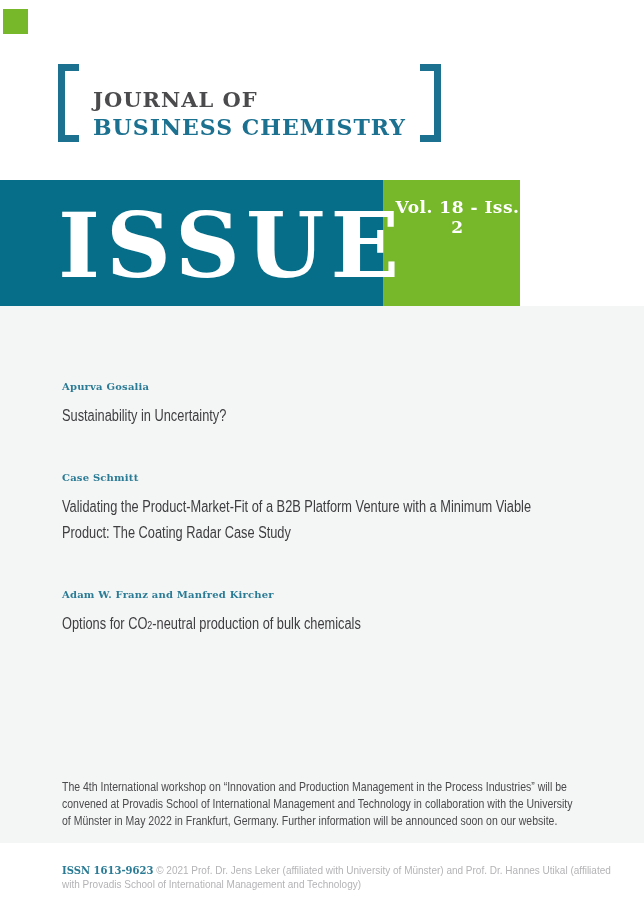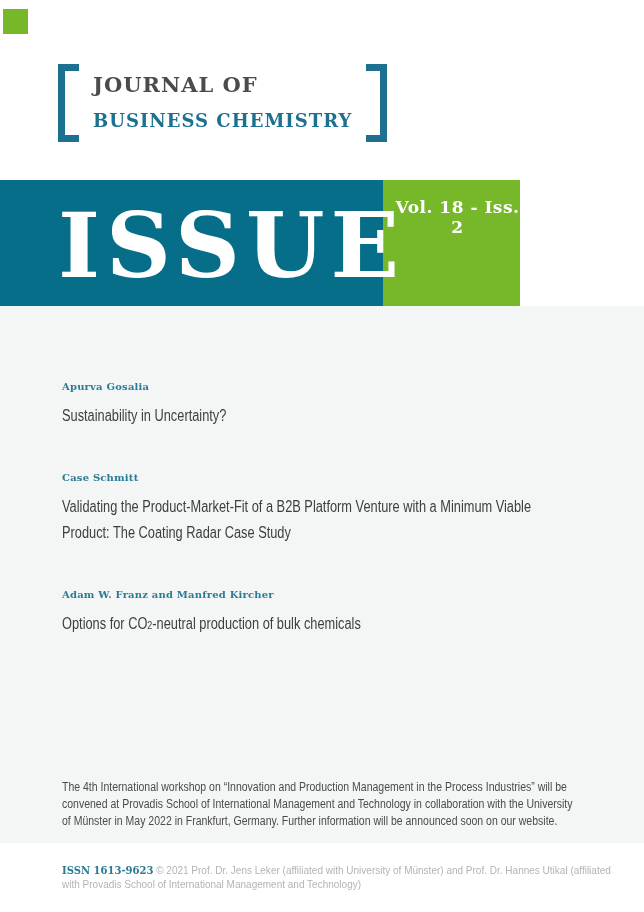--- a/index.html
+++ b/index.html
@@ -8,24 +8,24 @@
     overflow:hidden;font-family:"Liberation Sans",sans-serif;
   }
   
   .accent-square{position:absolute;left:3px;top:9px;width:25px;height:25px;background:#76b82a;}
 
   
   .masthead{position:absolute;left:58px;top:64px;display:flex;align-items:stretch;}
   .bracket{width:14px;height:64px;border:7px solid #1d7190;}
   .bracket.left{border-right:none;}
   .bracket.right{border-left:none;align-self:flex-start;}
-  .masthead-text{display:flex;flex-direction:column;justify-content:center;margin:0 14px;
-    font-family:"DejaVu Serif","Liberation Serif",serif;font-weight:bold;letter-spacing:1px;gap:8px;}
+  .masthead-text{display:flex;flex-direction:column;justify-content:flex-end;margin:0 14px;
+    font-family:"DejaVu Serif","Liberation Serif",serif;font-weight:bold;letter-spacing:1px;}
   .masthead-line1{font-size:21px;line-height:27px;color:#4b4b4d;}
-  .masthead-line2{font-size:18px;line-height:29px;color:#1d7190;}
+  .masthead-line2{font-size:22px;line-height:29px;color:#1d7190;}
 
   
   .banner{position:absolute;left:0;top:180px;width:520px;height:126px;display:flex;}
   .banner-left{width:383px;background:#076e89;display:flex;align-items:center;}
   .banner-word{
     font-family:"DejaVu Serif","Liberation Serif",serif;font-weight:bold;color:#ffffff;
     font-size:90px;letter-spacing:6px;padding-left:58px;line-height:126px;transform:translateY(2px);
   }
   .banner-right{flex:1;background:#76b82a;}
   .banner-volume{

